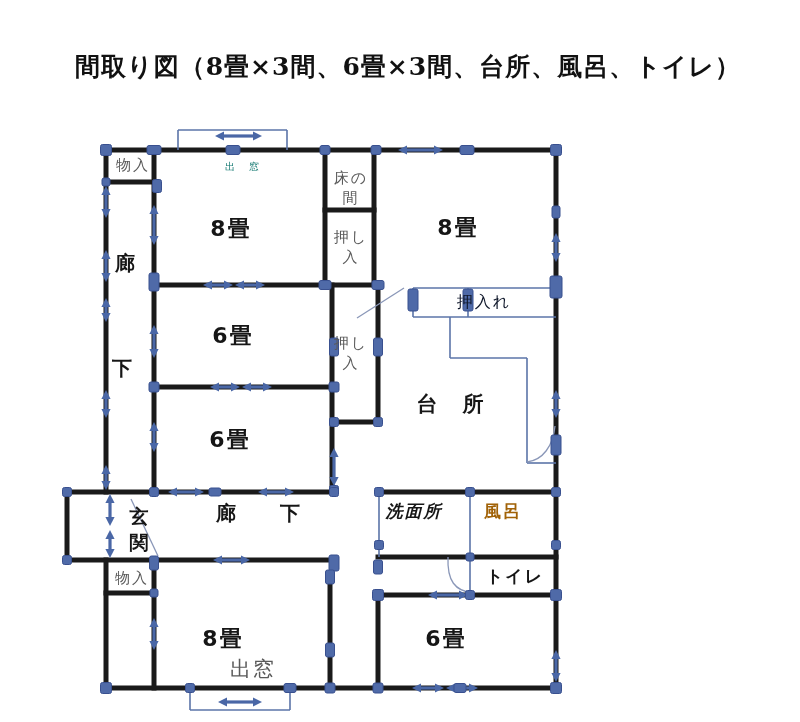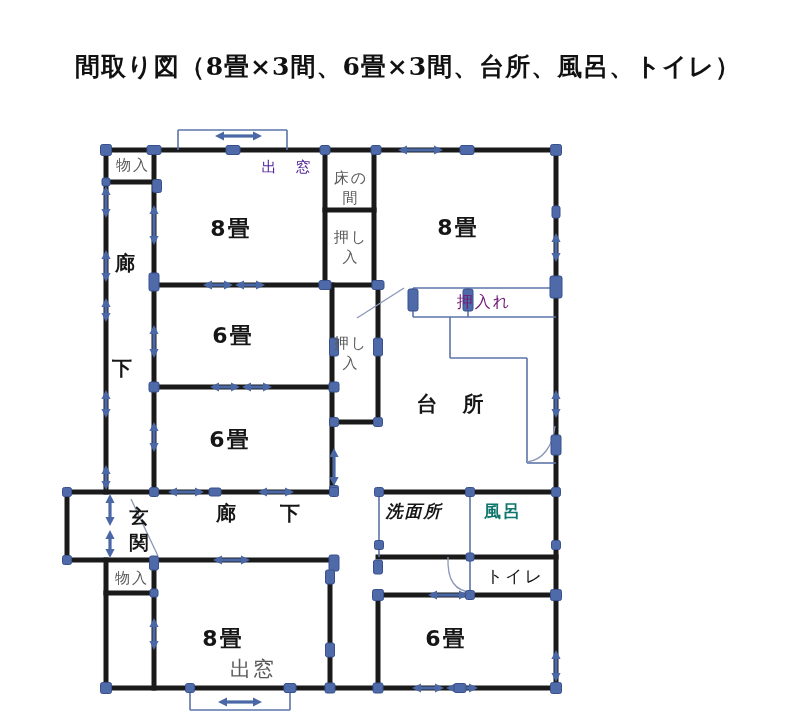--- a/index.html
+++ b/index.html
@@ -196,40 +196,40 @@
       <rect x="100.5" y="682.5" width="11" height="11" rx="2" fill="#4f6aa8" stroke="#39508f" stroke-width="1"></rect>
       <rect x="185.5" y="683.5" width="9" height="9" rx="2" fill="#4f6aa8" stroke="#39508f" stroke-width="1"></rect>
       <rect x="284" y="683.5" width="12" height="9" rx="2" fill="#4f6aa8" stroke="#39508f" stroke-width="1"></rect>
       <rect x="325" y="683" width="10" height="10" rx="2" fill="#4f6aa8" stroke="#39508f" stroke-width="1"></rect>
       <rect x="373" y="683" width="10" height="10" rx="2" fill="#4f6aa8" stroke="#39508f" stroke-width="1"></rect>
       <rect x="454" y="683.5" width="12" height="9" rx="2" fill="#4f6aa8" stroke="#39508f" stroke-width="1"></rect>
       <rect x="550.5" y="682.5" width="11" height="11" rx="2" fill="#4f6aa8" stroke="#39508f" stroke-width="1"></rect>
     </svg>
   <div id="plan-labels">
       <div class="plan-label" style="left: 133px; top: 165px; font-size: 15px; font-weight: normal; color: rgb(90, 90, 90);">物入</div>
-      <div class="plan-label" style="left: 243px; top: 167px; font-size: 15px; font-weight: normal; color: #4c1d95; margin-left: 44px;">出　窓</div>
+      <div class="plan-label" style="left: 243px; top: 167px; font-size: 10px; font-weight: normal; color: #0f766e;">出　窓</div>
       <div class="plan-label" style="left: 351px; top: 188px; font-size: 15px; font-weight: normal; color: rgb(90, 90, 90);">床の
 間</div>
       <div class="plan-label" style="left: 351px; top: 247px; font-size: 15px; font-weight: normal; color: rgb(90, 90, 90);">押し
 入</div>
       <div class="plan-label" style="left: 231px; top: 229px; font-size: 22px; font-weight: bold; color: rgb(22, 22, 22);">8畳</div>
       <div class="plan-label" style="left: 126px; top: 263px; font-size: 20px; font-weight: bold; color: rgb(22, 22, 22);">廊</div>
       <div class="plan-label" style="left: 123px; top: 368px; font-size: 20px; font-weight: bold; color: rgb(22, 22, 22);">下</div>
       <div class="plan-label" style="left: 233px; top: 336px; font-size: 22px; font-weight: bold; color: rgb(22, 22, 22);">6畳</div>
       <div class="plan-label" style="left: 351px; top: 353px; font-size: 15px; font-weight: normal; color: rgb(90, 90, 90);">押し
 入</div>
       <div class="plan-label" style="left: 230px; top: 440px; font-size: 22px; font-weight: bold; color: rgb(22, 22, 22);">6畳</div>
       <div class="plan-label" style="left: 458px; top: 228px; font-size: 22px; font-weight: bold; color: rgb(22, 22, 22);">8畳</div>
-      <div class="plan-label" style="left: 484px; top: 302px; font-size: 16px; font-weight: normal; color: #701a75;">押入れ</div>
+      <div class="plan-label" style="left: 484px; top: 302px; font-size: 16px; font-weight: normal; color: #0f172a;">押入れ</div>
       <div class="plan-label" style="left: 451px; top: 404px; font-size: 21px; font-weight: bold; color: rgb(22, 22, 22); text-align: right;">台　所</div>
       <div class="plan-label" style="left: 140px; top: 530px; font-size: 19px; font-weight: bold; color: rgb(22, 22, 22);">玄
 関</div>
       <div class="plan-label" style="left: 227px; top: 513px; font-size: 20px; font-weight: bold; color: rgb(22, 22, 22);">廊</div>
       <div class="plan-label" style="left: 291px; top: 513px; font-size: 20px; font-weight: bold; color: rgb(22, 22, 22);">下</div>
       <div class="plan-label" style="left: 132px; top: 578px; font-size: 15px; font-weight: normal; color: rgb(90, 90, 90);">物入</div>
       <div class="plan-label" style="left: 414px; top: 511px; font-size: 17px; font-weight: bold; color: rgb(22, 22, 22); font-style: italic;">洗面所</div>
-      <div class="plan-label" style="left: 503px; top: 511px; font-size: 17px; font-weight: bold; color: #0f766e;">風呂</div>
-      <div class="plan-label" style="left: 515px; top: 576px; font-size: 17px; font-weight: normal; color: rgb(22, 22, 22);">トイレ</div>
+      <div class="plan-label" style="left: 503px; top: 511px; font-size: 17px; font-weight: bold; color: #a16207;">風呂</div>
+      <div class="plan-label" style="left: 515px; top: 576px; font-size: 17px; font-weight: bold; color: rgb(22, 22, 22);">トイレ</div>
       <div class="plan-label" style="left: 223px; top: 639px; font-size: 22px; font-weight: bold; color: rgb(22, 22, 22);">8畳</div>
       <div class="plan-label" style="left: 253px; top: 669px; font-size: 21px; font-weight: normal; color: rgb(90, 90, 90);">出窓</div>
       <div class="plan-label" style="left: 446px; top: 639px; font-size: 22px; font-weight: bold; color: rgb(22, 22, 22);">6畳</div>
     </div>
 </div>
 
 </body></html>

